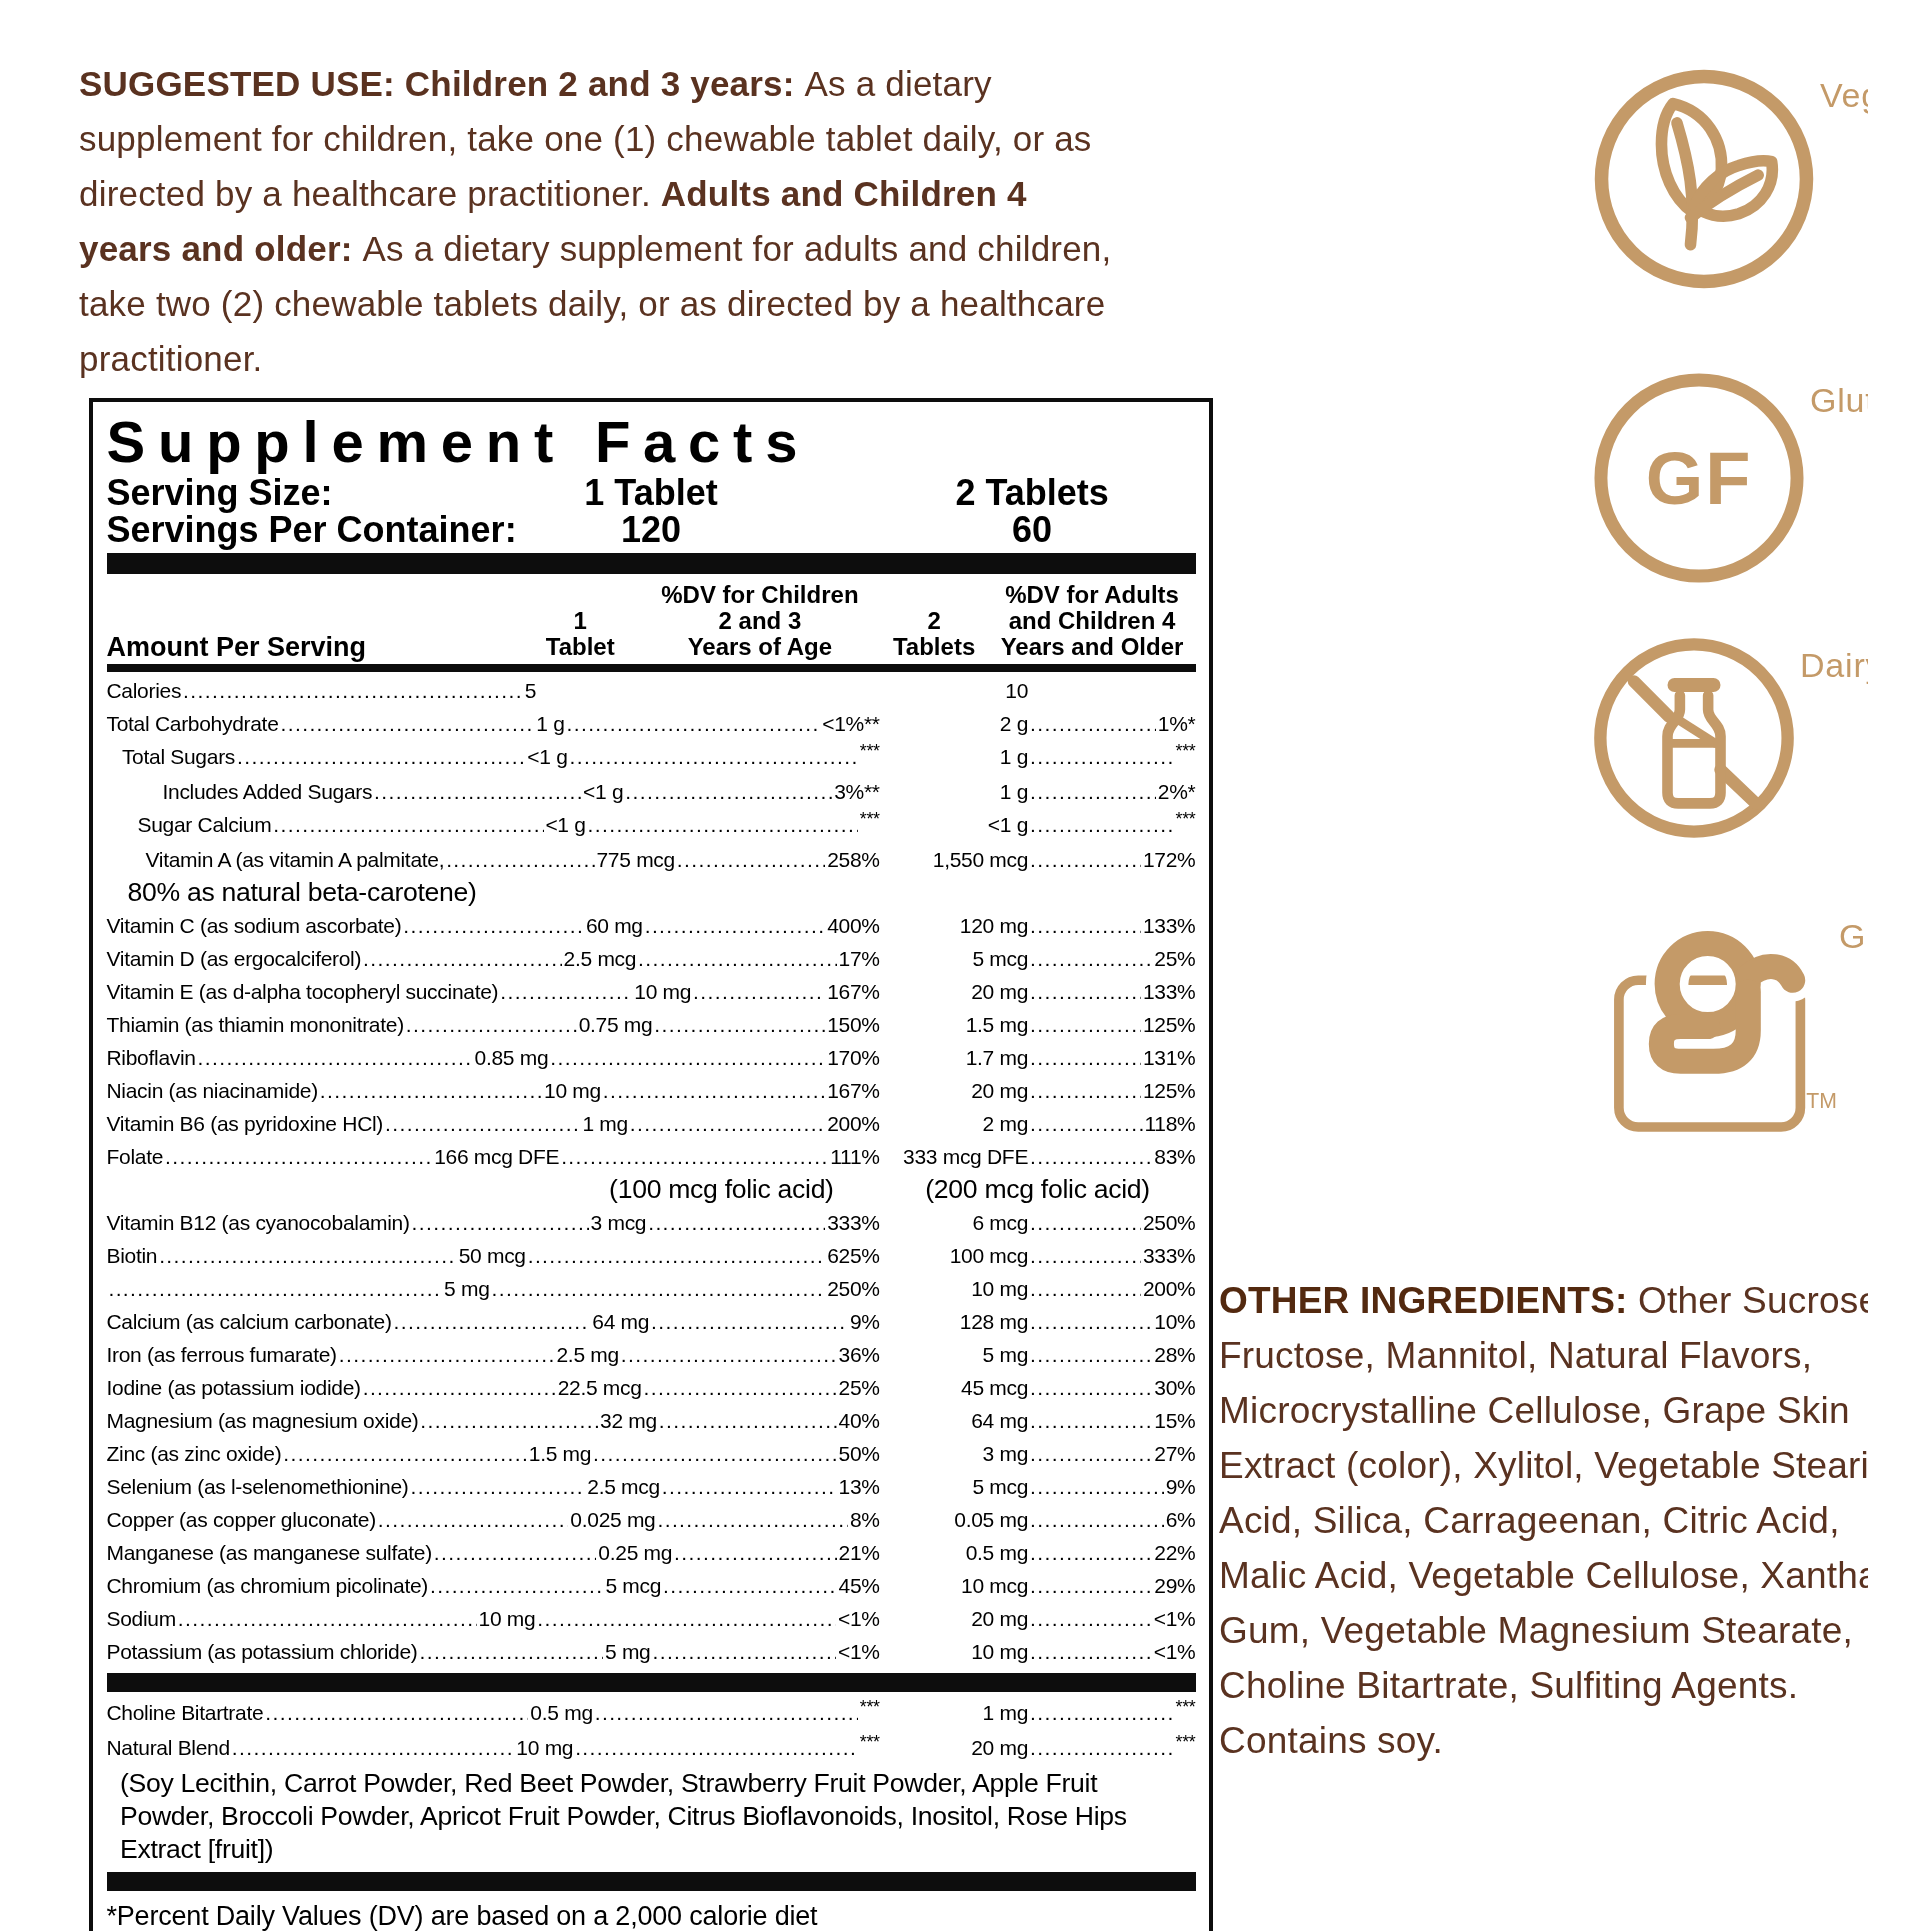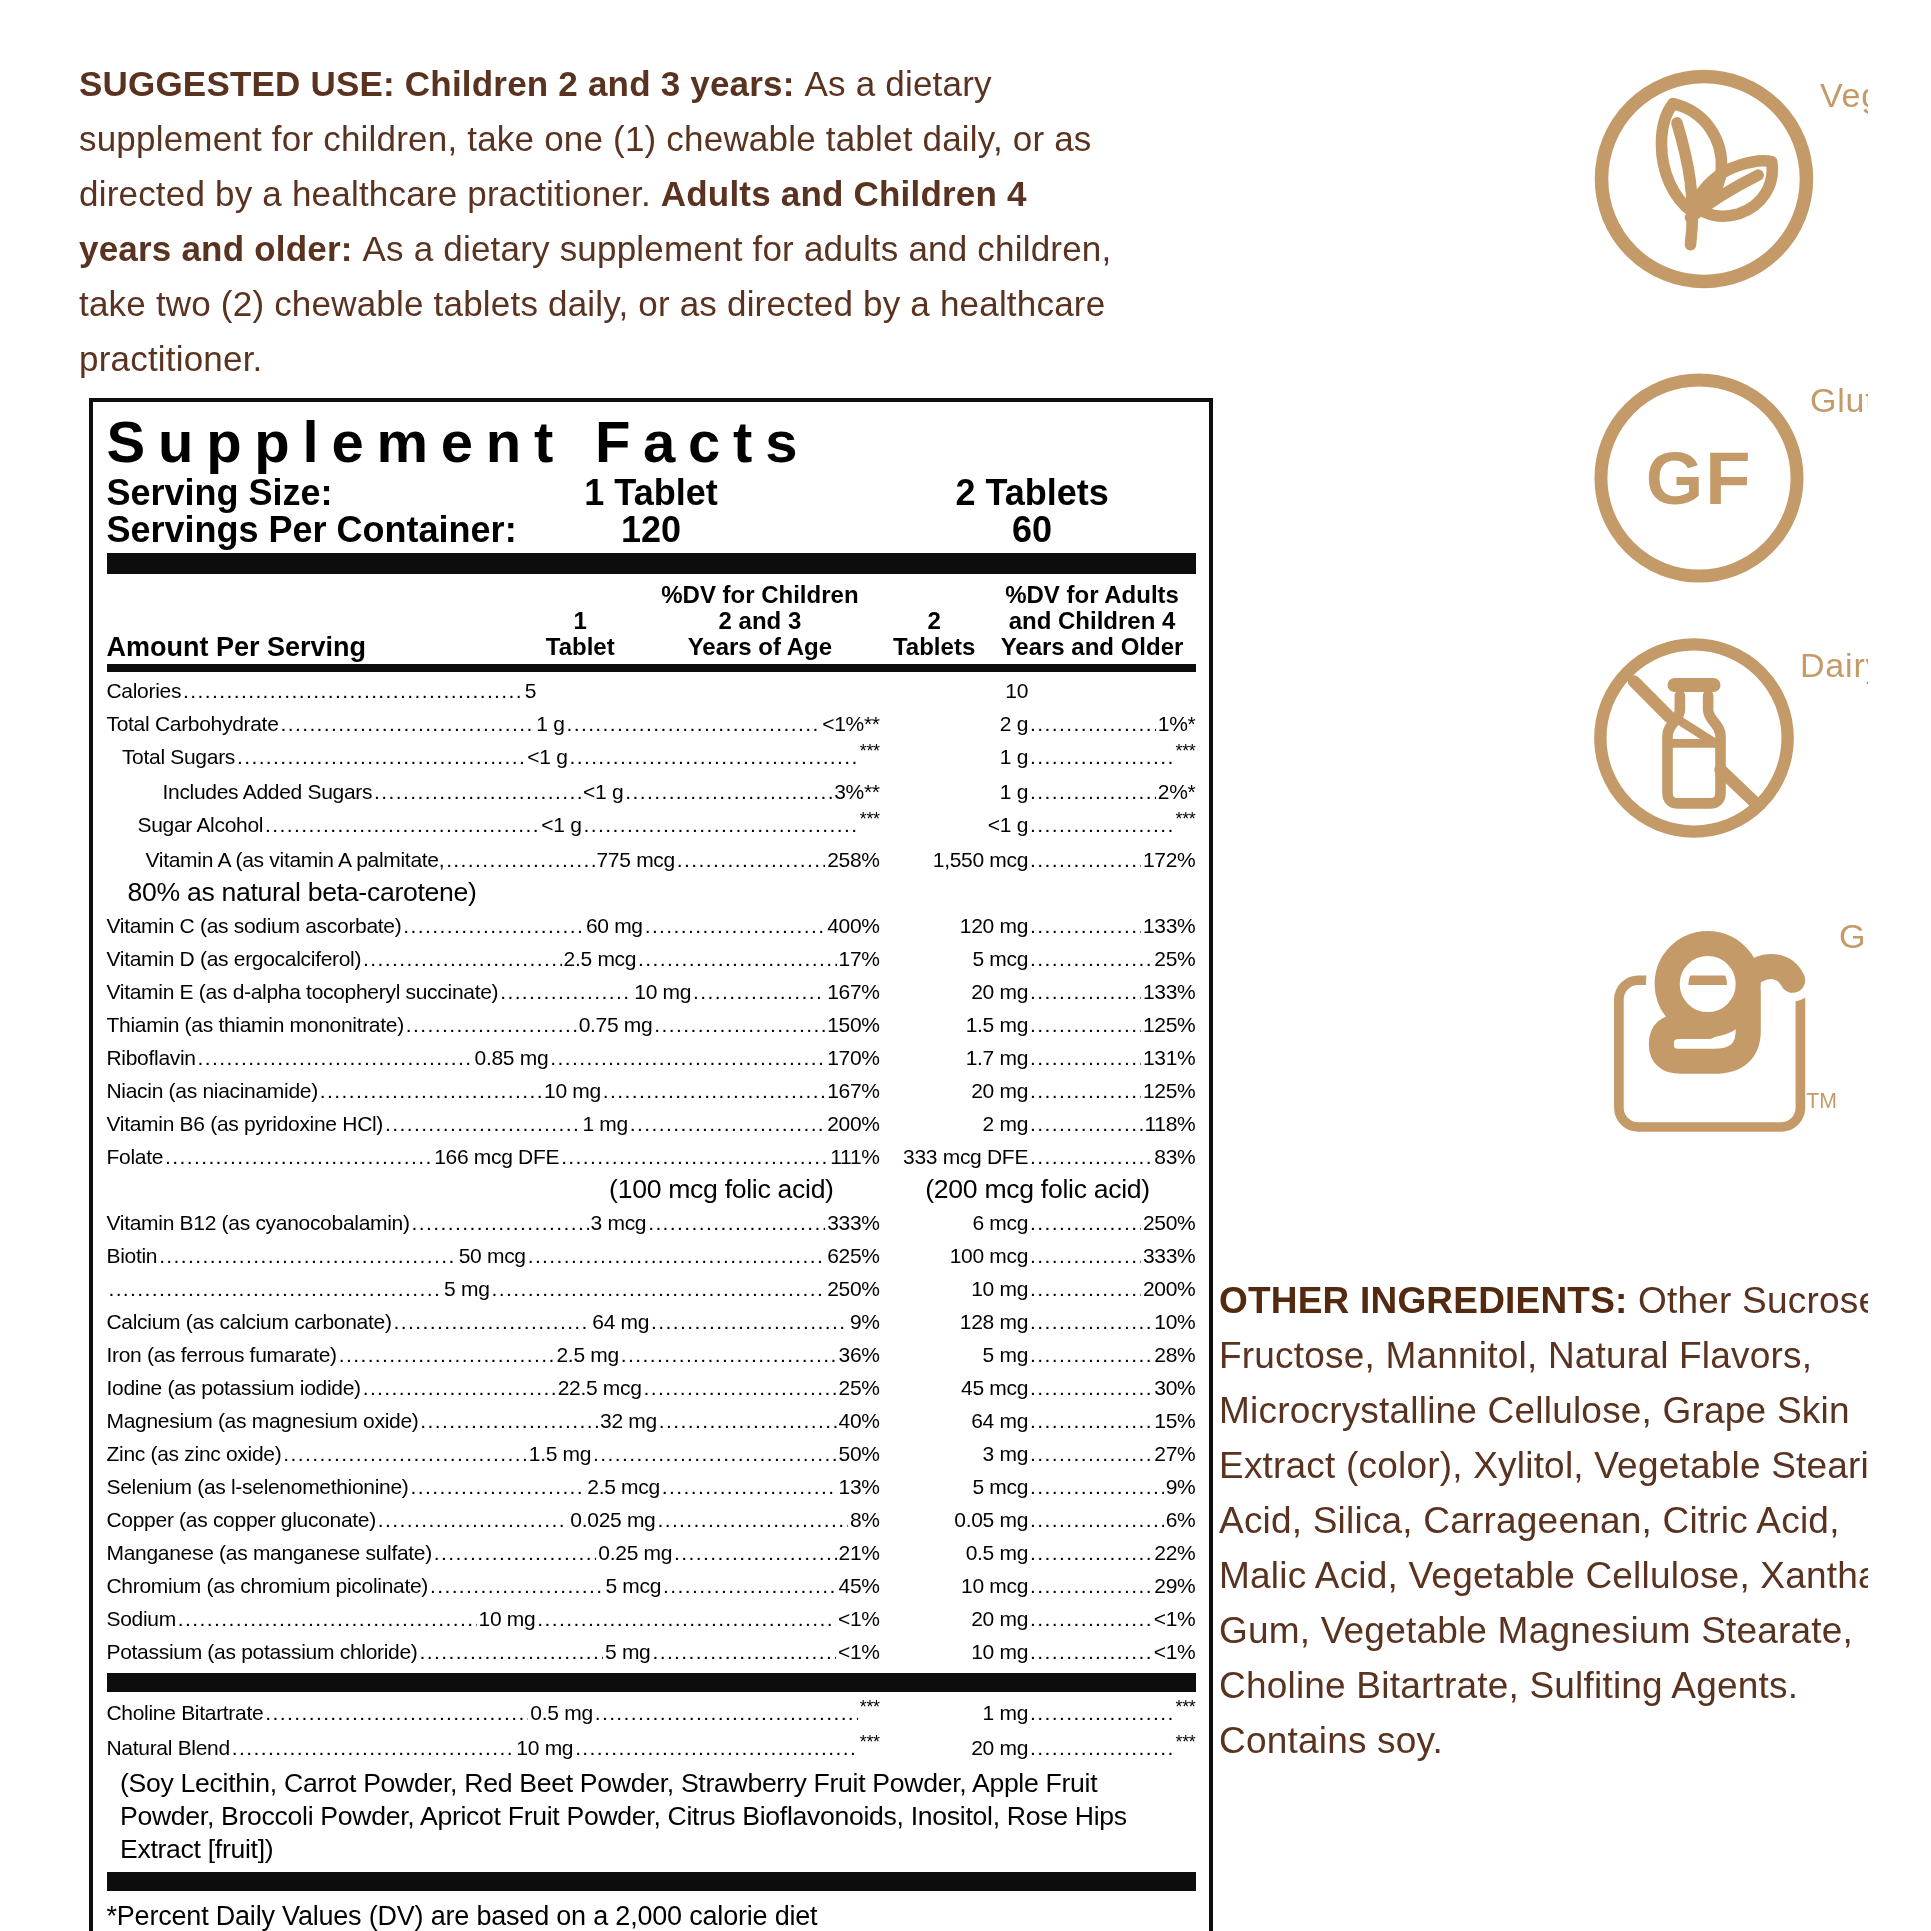--- a/index.html
+++ b/index.html
@@ -224,21 +224,21 @@
     </div>
     <div class="half2">
       <span class="amt2">1 g</span>
       <span class="dots d3"></span>
       <span class="dv2">2%*</span>
     </div>
   </div>
 
   <div class="frow">
     <div class="half1">
-      <span class="lbl" style="padding-left: 31px;">Sugar Alcohol</span>
+      <span class="lbl" style="padding-left: 31px;">Sugar Calcium</span>
       <span class="dots"></span>
       <span class="amt">&lt;1 g</span>
       <span class="dots d2"></span>
       <span class="dv star">***</span>
     </div>
     <div class="half2">
       <span class="amt2">&lt;1 g</span>
       <span class="dots d3"></span>
       <span class="dv2 star">***</span>
     </div>

